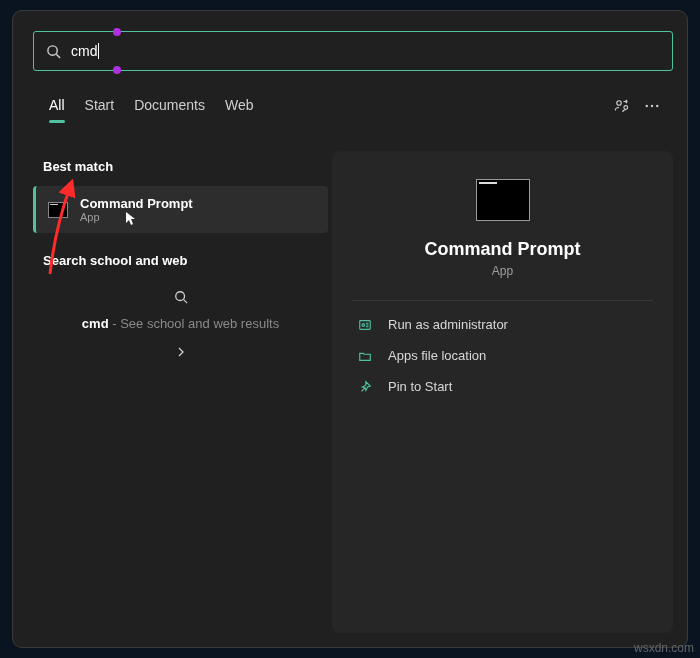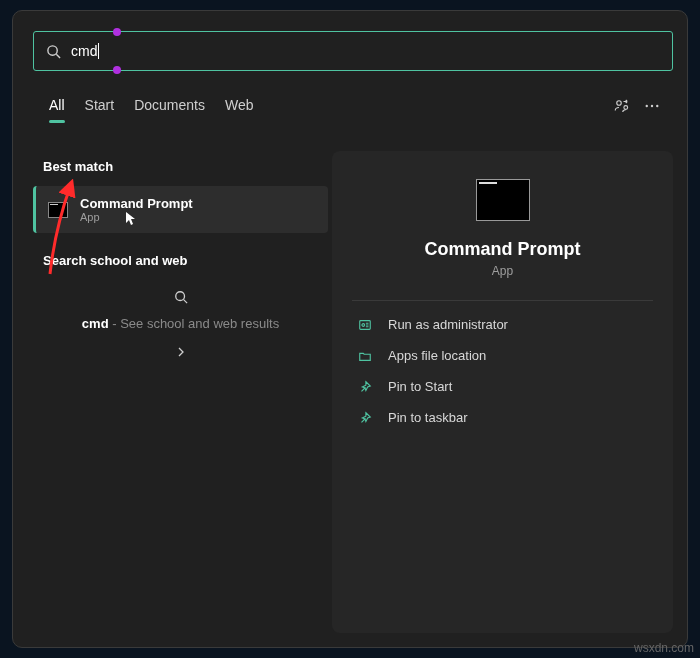--- a/index.html
+++ b/index.html
@@ -145,28 +145,20 @@
           <span class="action-label">Apps file location</span>
         </div>
         <div class="action">
           <span class="action-icon">
               <svg width="14" height="14" viewBox="0 0 16 16" fill="none" stroke="currentColor" stroke-width="1.3">
                 <path d="M9 2l5 5-3 1-2 4-1-3-4 4 4-4-3-1 4-2z"></path>
               </svg>
             </span>
           <span class="action-label">Pin to Start</span>
         </div>
-        <div class="action">
-          <span class="action-icon">
-              <svg width="14" height="14" viewBox="0 0 16 16" fill="none" stroke="currentColor" stroke-width="1.3">
-                <path d="M9 2l5 5-3 1-2 4-1-3-4 4 4-4-3-1 4-2z"></path>
-              </svg>
-            </span>
-          <span class="action-label">Pin to taskbar</span>
-        </div>
       </div>
     </div>
   </div>
 
   <svg class="arrow" width="40" height="100" viewBox="0 0 40 100">
     <defs>
         <marker id="ah" markerWidth="6" markerHeight="6" refX="3" refY="3" orient="auto">
           <path d="M0 0 L6 3 L0 6 Z" fill="#ff2b2b"></path>
         </marker>
       </defs>

